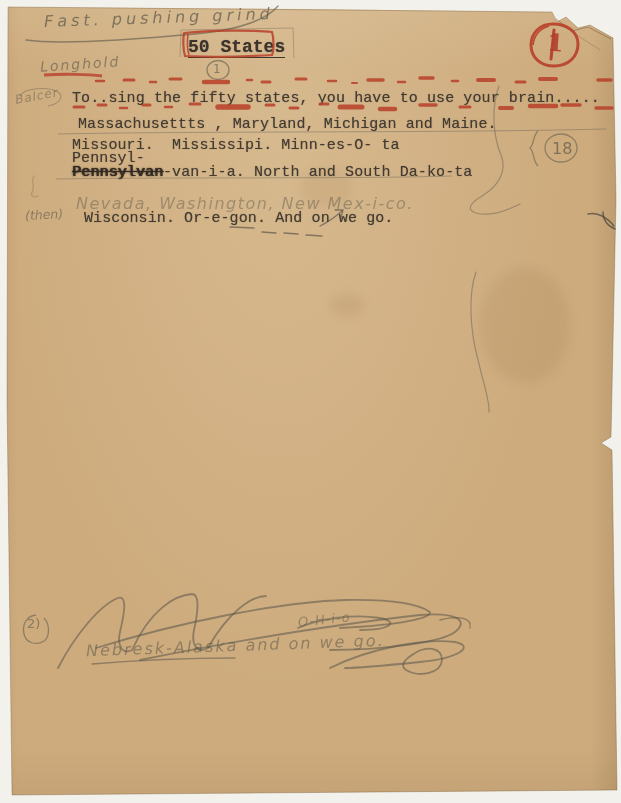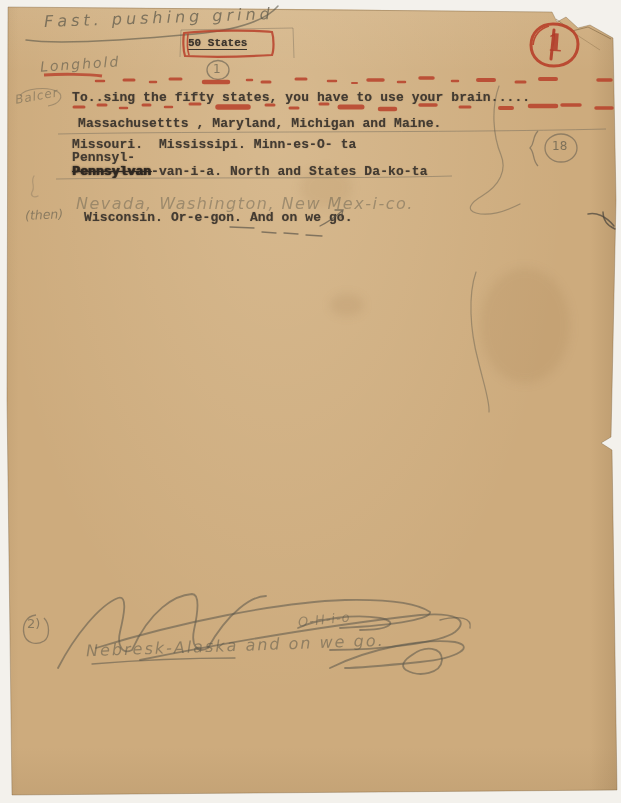--- a/index.html
+++ b/index.html
@@ -7,25 +7,25 @@
         font-family:"Liberation Sans",sans-serif;}
   #paper{position:absolute;left:0;top:0;width:621px;height:803px;
     clip-path:polygon(8px 7px,300px 9px,552px 12px,557px 22px,566px 17px,578px 28px,590px 25px,613px 38px,
       616px 200px,611px 437px,601px 443px,612px 450px,617px 790px,12px 795px,7px 400px);
     background:
       radial-gradient(ellipse at 45% 16%, rgba(255,242,214,.20), transparent 60%),
       linear-gradient(to right, rgba(105,78,44,.10), transparent 3%, transparent 95%, rgba(105,78,44,.18)),
       linear-gradient(to bottom, rgba(255,246,226,.10), transparent 9%, transparent 93%, rgba(105,78,44,.10)),
       #cdab7d;}
   .stain{position:absolute;border-radius:50%;filter:blur(5px);}
-  .typed{position:absolute;font-family:"Liberation Mono",monospace;font-size:13px;font-weight:bold;
+  .typed{position:absolute;font-family:"Liberation Mono",monospace;font-size:15px;font-weight:normal;
          color:#433b32;white-space:pre;letter-spacing:.1px;text-shadow:0 0 1px rgba(62,52,42,.55);}
   .struck{text-decoration:line-through;color:#2f2922;text-shadow:0 0 2px rgba(40,32,25,.9),1px 0 0 rgba(40,32,25,.8);text-align:center;}
   #doc-title{position:absolute;left:188px;top:37px;font-family:"Liberation Mono",monospace;
-         font-size:11px;font-weight:bold;color:#3c352d;border-bottom:1.6px solid #3c352d;
+         font-size:18px;font-weight:bold;color:#3c352d;border-bottom:1.6px solid #3c352d;
          padding-bottom:0px;text-shadow:0 0 1px rgba(55,45,36,.6);}
   .pencil{position:absolute;font-family:"DejaVu Sans",sans-serif;font-style:italic;color:#5d594b;}
   .red{color:#b23a28;font-style:normal;}
   svg.marks{position:absolute;left:0;top:0;pointer-events:none;}
 </style>
 </head>
 <body>
 
 <div id="scan">
 
@@ -34,34 +34,34 @@
   <div class="stain" style="left:480px;top:268px;width:90px;height:115px;background:rgba(150,110,60,.13);"></div>
   <div class="stain" style="left:300px;top:168px;width:52px;height:40px;background:rgba(150,110,60,.10);"></div>
   <div class="stain" style="left:330px;top:294px;width:34px;height:22px;background:rgba(140,100,55,.12);"></div>
 
   <div id="doc-title">50 States</div>
 
   <div class="typed" style="left:72px;top:90px;">To..sing the fifty states, you have to use your brain.....</div>
   <div class="typed" style="left:72px;top:116px;margin-left:6px;">Massachusettts , Maryland, Michigan and Maine.</div>
   <div class="typed" style="left:72px;top:137px;text-align:center;">Missouri.  Mississipi. Minn-es-O- ta</div>
   <div class="typed" style="left:72px;top:150px;">Pennsyl-</div>
-  <div class="typed" style="left:72px;top:164px;"><span class="struck">Pennsylvan</span><span>-van-i-a. North and States Da-ko-ta</span></div>
+  <div class="typed" style="left:72px;top:164px;"><span class="struck">Pennsylvan</span><span>-van-i-a. North and South Da-ko-ta</span></div>
   <div class="typed" style="left:72px;top:210px;margin-left:12px;">Wisconsin. Or-e-gon. And on we go.</div>
 
   <div class="pencil" style="left:44px;top:8px;font-size:16px;letter-spacing:4px;opacity:.72;transform:rotate(-2deg);">Fast. pushing grind</div>
   <div class="pencil" style="left:40px;top:56px;font-size:14px;letter-spacing:2px;opacity:.62;transform:rotate(-4deg);">Longhold</div>
   <div class="pencil" style="left:15px;top:89px;font-size:12px;letter-spacing:1px;opacity:.5;transform:rotate(-10deg);">Balcer</div>
   <div class="pencil" style="left:25px;top:207px;font-size:12.5px;opacity:.6;transform:rotate(-3deg);">(then)</div>
   <div class="pencil" style="left:76px;top:194px;font-size:16px;letter-spacing:1.5px;opacity:.45;">Nevada, Washington,   New Mex-i-co.</div>
   <div class="pencil" style="left:86px;top:636px;font-size:16px;letter-spacing:2px;opacity:.55;transform:rotate(-2deg);">Nebresk-Alaska and on we go.</div>
   <div class="pencil" style="left:298px;top:612px;font-size:13px;letter-spacing:1px;opacity:.5;transform:rotate(-6deg);">O-H-i-o</div>
 
   <div class="pencil red" style="left:547px;top:28px;font-size:24px;font-weight:bold;opacity:.85;transform:rotate(4deg);font-family:'DejaVu Serif',serif;">1</div>
   <div class="pencil" style="left:213px;top:62px;font-size:12px;opacity:.65;font-style:normal;">1</div>
-  <div class="pencil" style="left:552px;top:139px;font-size:12px;opacity:.7;font-style:normal;">18</div>
+  <div class="pencil" style="left:552px;top:139px;font-size:16px;opacity:.7;font-style:normal;">18</div>
   <div class="pencil" style="left:27px;top:616px;font-size:13px;opacity:.6;font-style:normal;">2)</div>
 
   <svg class="marks" width="621" height="803" viewBox="0 0 621 803">
 
     <path d="M8,7 L552,12 557,22 566,17 578,28 590,25 613,38 616,200 611,437 601,443 612,450 617,790 12,795 7,400 Z" fill="none" stroke="rgba(115,90,55,.35)" stroke-width="1"></path>
 
     <g stroke="rgba(110,85,52,.5)" fill="none" stroke-width="1">
       <path d="M556,19 L572,31 588,27 611,39"></path>
       <path d="M560,24 L600,50" stroke="rgba(110,85,52,.3)"></path>
     </g>

